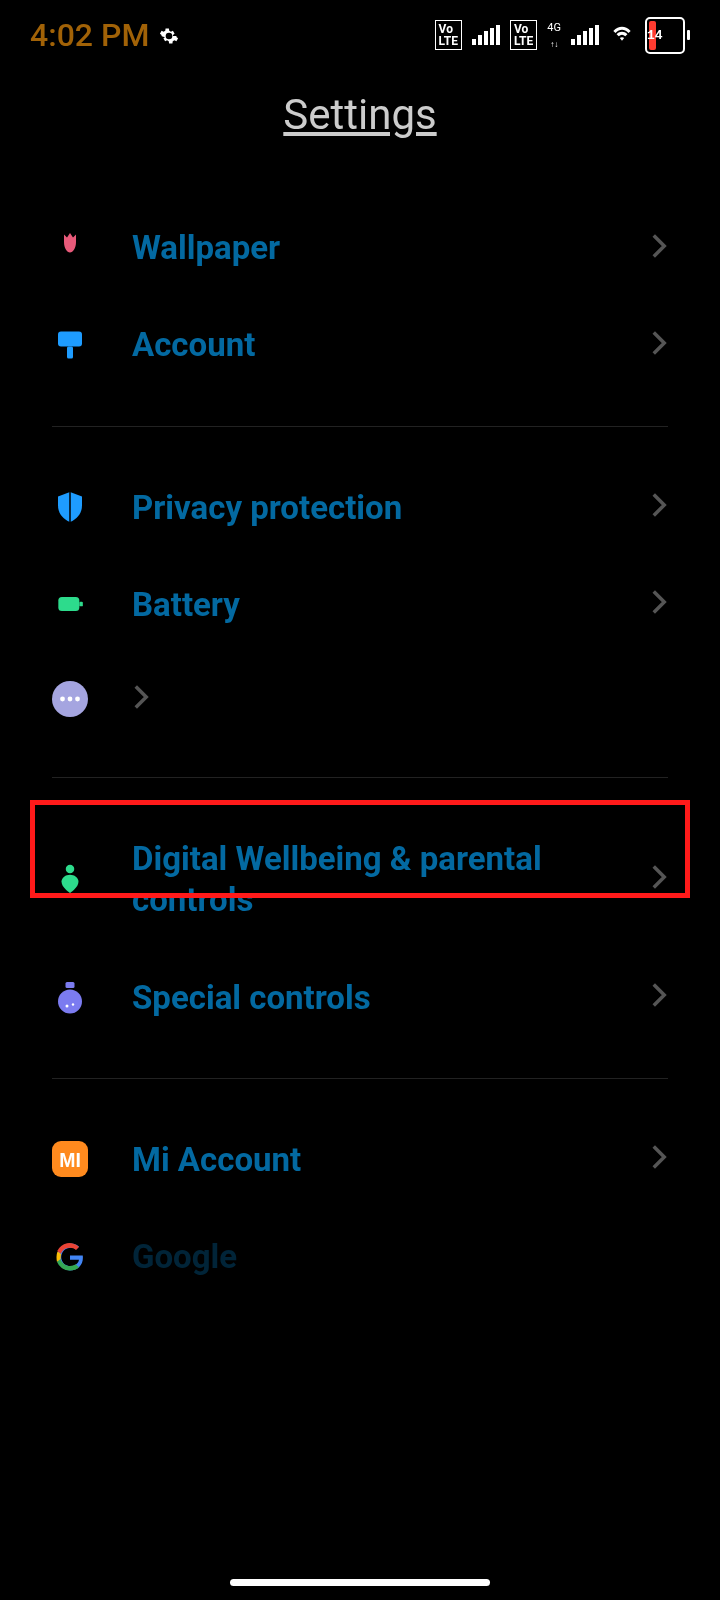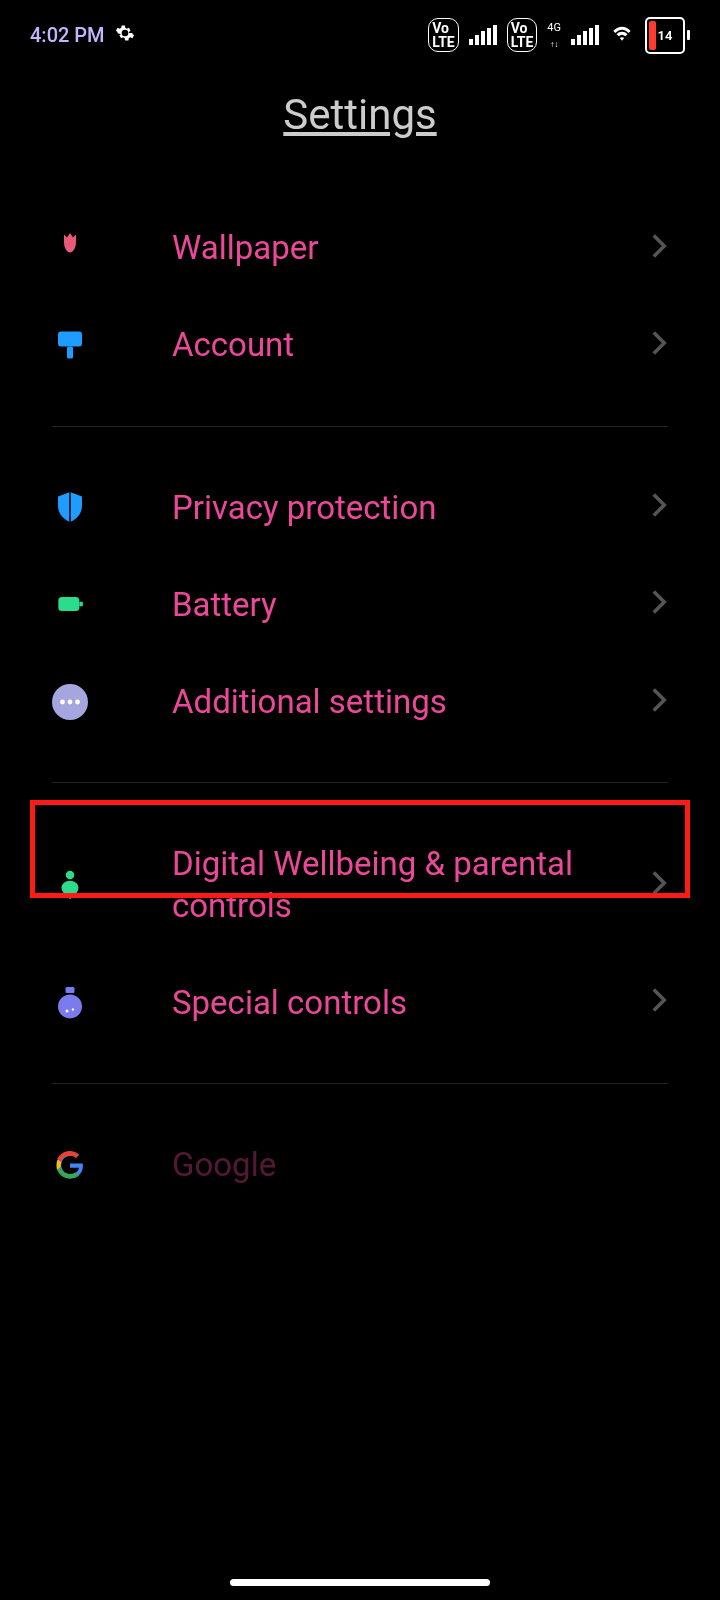--- a/index.html
+++ b/index.html
@@ -16,23 +16,23 @@
       display: flex;
       justify-content: space-between;
       align-items: center;
       padding: 18px 30px 8px;
       height: 60px;
     }
     .status-left {
       display: flex;
       align-items: center;
       gap: 10px;
-      font-size: 20px;
+      font-size: 32px;
       font-weight: 500;
-      color: #c4b5fd;
+      color: #a16207;
     }
     .status-right {
       display: flex;
       align-items: center;
       gap: 10px;
     }
     .signal-bars {
       display: inline-flex;
       align-items: flex-end;
       gap: 2px;
@@ -42,22 +42,22 @@
       width: 4px;
       background: #fff;
     }
     .signal-bars span:nth-child(1){height:6px;}
     .signal-bars span:nth-child(2){height:10px;}
     .signal-bars span:nth-child(3){height:14px;}
     .signal-bars span:nth-child(4){height:17px;}
     .signal-bars span:nth-child(5){height:20px;}
     .volte-badge {
       border: 1.5px solid #fff;
-      border-radius: 10px;
-      font-size: 14px;
+      border-radius: 0;
+      font-size: 12px;
       line-height: 1;
       padding: 2px 3px;
       display: inline-flex;
       flex-direction: column;
       align-items: center;
       font-weight: 700;
     }
     .wifi {
       font-size: 24px;
       color:#fff;
@@ -67,21 +67,21 @@
       align-items: center;
     }
     .battery-body {
       width: 40px;
       height: 37px;
       border: 2px solid #fff;
       border-radius: 5px;
       position: relative;
       display: flex;
       align-items: center;
-      justify-content: center;
+      font-family: Liberation Mono, monospace;
     }
     .battery-fill {
       position: absolute;
       left: 2px;
       top: 2px;
       bottom: 2px;
       width: 7px;
       background: #ff3b30;
       border-radius: 2px;
     }
@@ -116,24 +116,23 @@
     }
     .row-icon {
       width: 36px;
       height: 36px;
       flex-shrink: 0;
       display:flex;align-items:center;justify-content:center;
     }
     .row-label {
       flex: 1;
       font-size: 33px;
-      color: #ec4899;
-      font-weight: 400;
+      color: #0369a1;
+      font-weight: 700;
       line-height: 1.25;
-      margin-left: 40px;
     }
     .chevron {
       color: #555;
       flex-shrink: 0;
     }
     .divider {
       height: 1px;
       background: #222;
       margin: 32px 52px;
     }
@@ -275,21 +274,20 @@
 
   <div class="row">
     <span class="row-icon">
       <svg viewBox="0 0 24 24" width="36" height="36">
           <circle cx="12" cy="12" r="12" fill="#a5a5e0"></circle>
           <circle cx="7" cy="12" r="1.6" fill="#fff"></circle>
           <circle cx="12" cy="12" r="1.6" fill="#fff"></circle>
           <circle cx="17" cy="12" r="1.6" fill="#fff"></circle>
         </svg>
     </span>
-    <span class="row-label">Additional settings</span>
     <span class="chevron">
       <svg width="18" height="28" viewBox="0 0 10 16" fill="none" stroke="#555" stroke-width="2">
           <path d="M2 2l6 6-6 6"></path>
         </svg>
     </span>
   </div>
 
   <div class="divider"></div>
 
   <div class="row">
@@ -319,20 +317,34 @@
     <span class="row-label">Special controls</span>
     <span class="chevron">
       <svg width="18" height="28" viewBox="0 0 10 16" fill="none" stroke="#555" stroke-width="2">
           <path d="M2 2l6 6-6 6"></path>
         </svg>
     </span>
   </div>
 
   <div class="divider"></div>
 
+  <div class="row">
+    <span class="row-icon">
+      <svg viewBox="0 0 24 24" width="38" height="38">
+          <rect x="0" y="0" width="24" height="24" rx="6" fill="#ff8a1e"></rect>
+          <text x="12" y="17" font-size="13" font-weight="700" fill="#fff" text-anchor="middle" font-family="Arial">MI</text>
+        </svg>
+    </span>
+    <span class="row-label">Mi Account</span>
+    <span class="chevron">
+      <svg width="18" height="28" viewBox="0 0 10 16" fill="none" stroke="#555" stroke-width="2">
+          <path d="M2 2l6 6-6 6"></path>
+        </svg>
+    </span>
+  </div>
 
   <div class="row" style="padding-bottom:0;gap:44px;">
     <span class="row-icon">
       <svg viewBox="0 0 24 24" width="38" height="38">
           <path d="M12 11v2.8h6c-.5 2.6-2.8 4.4-6 4.4A6.2 6.2 0 1116 7l2-2A9 9 0 1012 21c5 0 8.6-3.5 8.6-8.5 0-.5 0-1-.1-1.5H12z" fill="#4285f4"></path>
           <path d="M3.5 8l2.4 1.8A6.2 6.2 0 0112 5.8c1.6 0 3 .6 4 1.5l2-2A9 9 0 003.5 8z" fill="#ea4335"></path>
           <path d="M12 21c2.4 0 4.5-.8 6-2.2l-2.3-1.9c-1 .7-2.2 1.1-3.7 1.1-3 0-5.5-2-6.3-4.7l-2.4 1.9A9 9 0 0012 21z" fill="#34a853"></path>
           <path d="M3.3 15.2l2.4-1.9A6.3 6.3 0 015.8 12c0-.6.1-1.2.3-1.8L3.7 8.4A9 9 0 003 12c0 1.1.1 2.2.3 3.2z" fill="#fbbc05"></path>
         </svg>
     </span>

